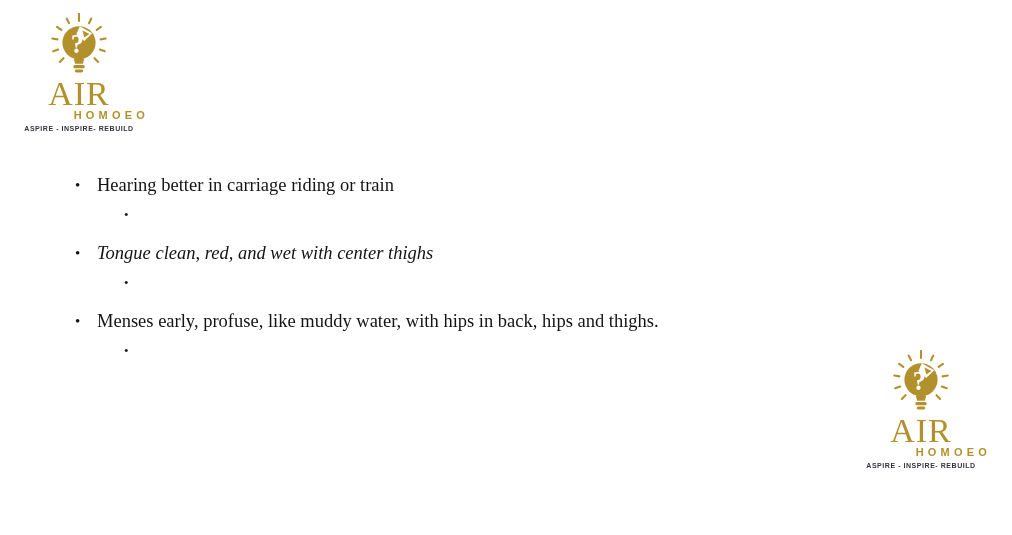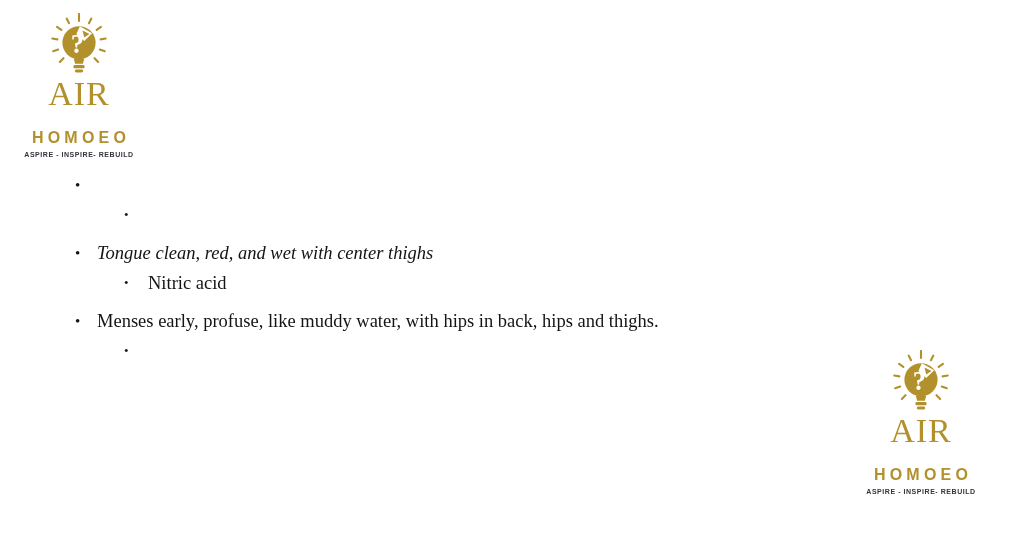--- a/index.html
+++ b/index.html
@@ -25,24 +25,25 @@
   .logo .air {
     font-family:"Liberation Serif", serif;
     font-weight:normal;
     font-size:34px;
     line-height:0.92;
     letter-spacing:1px;
   }
   .logo .homoeo {
     font-family:"Liberation Sans", sans-serif;
     font-weight:bold;
-    font-size:16px;
+    font-size:11px;
     letter-spacing:4.2px;
-    margin-top:20px;
+    margin-top:0;
     margin-left:4px; 
+    text-align:right;
   }
   .logo .tagline {
     font-family:"Liberation Sans", sans-serif;
     font-weight:bold;
     font-size:7px;
     letter-spacing:0.55px;
     color:#34343E;
     margin-top:4px;
     white-space:nowrap;
   }
@@ -92,34 +93,34 @@
   <div class="air">AIR</div>
   <div class="homoeo">HOMOEO</div>
   <div class="tagline">ASPIRE - INSPIRE- REBUILD</div>
 </div>
 
 <div class="content">
 
   <div class="group">
     <div class="line l1">
       <span class="marker">•</span>
+      <span class="text">Hearing better in carriage riding or train</span>
     </div>
     <div class="line l2">
       <span class="marker">•</span>
     </div>
   </div>
 
   <div class="group">
     <div class="line l1 italic">
       <span class="marker">•</span>
       <span class="text">Tongue clean, red, and wet with center thighs</span>
     </div>
     <div class="line l2">
       <span class="marker">•</span>
-      <span class="text">Nitric acid</span>
     </div>
   </div>
 
   <div class="group">
     <div class="line l1">
       <span class="marker">•</span>
       <span class="text">Menses early, profuse, like muddy water, with hips in back, hips and thighs.</span>
     </div>
     <div class="line l2">
       <span class="marker">•</span>

